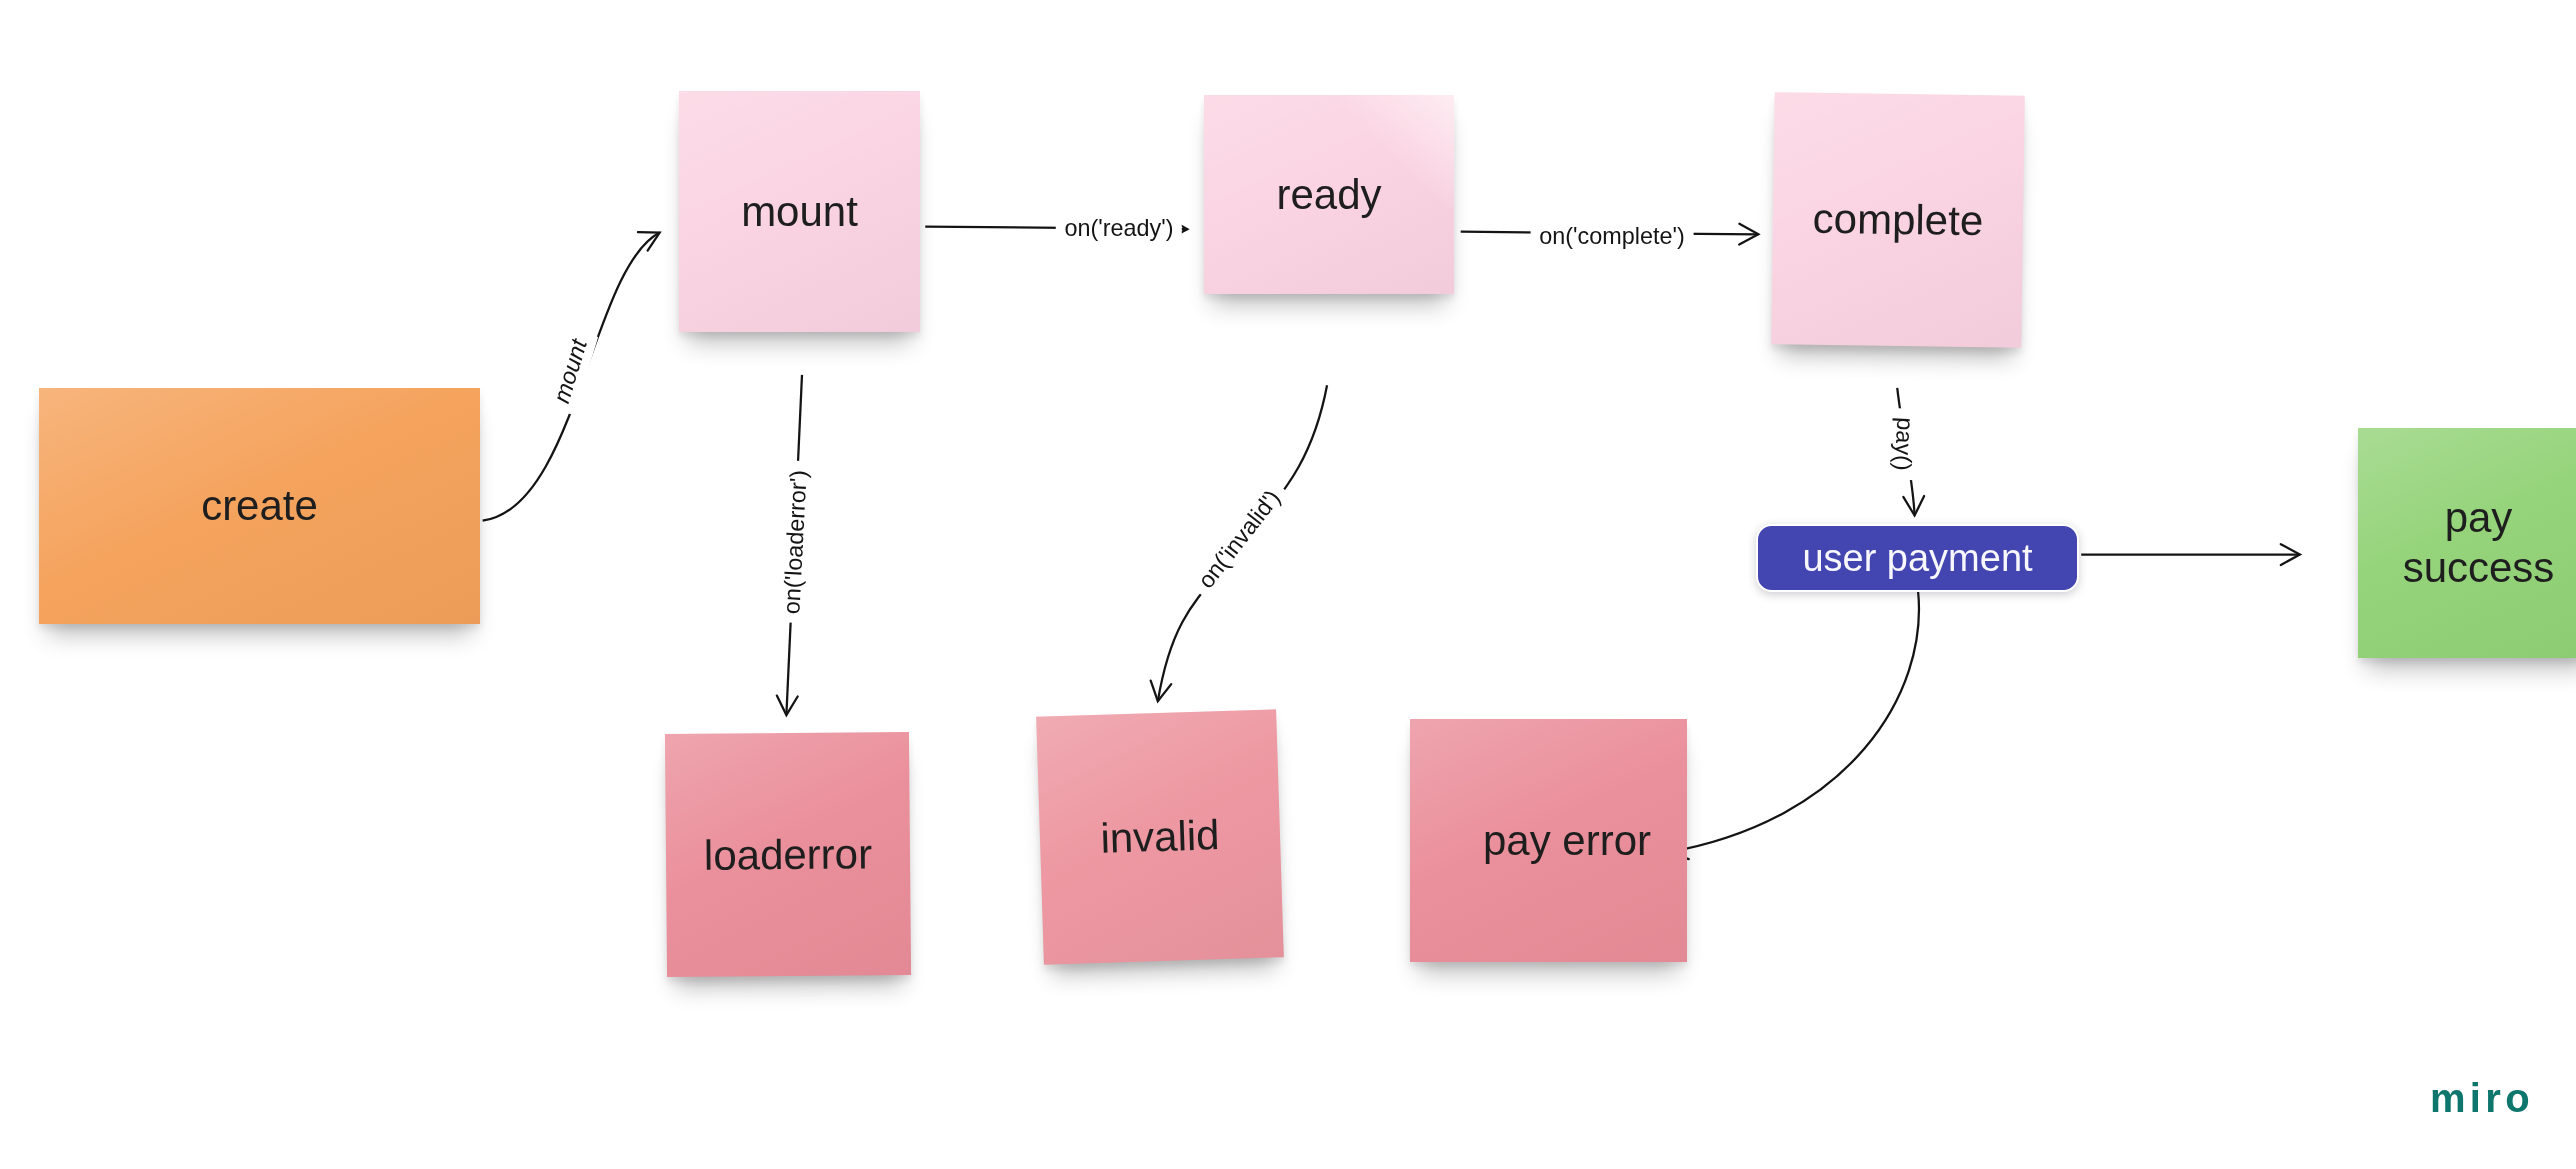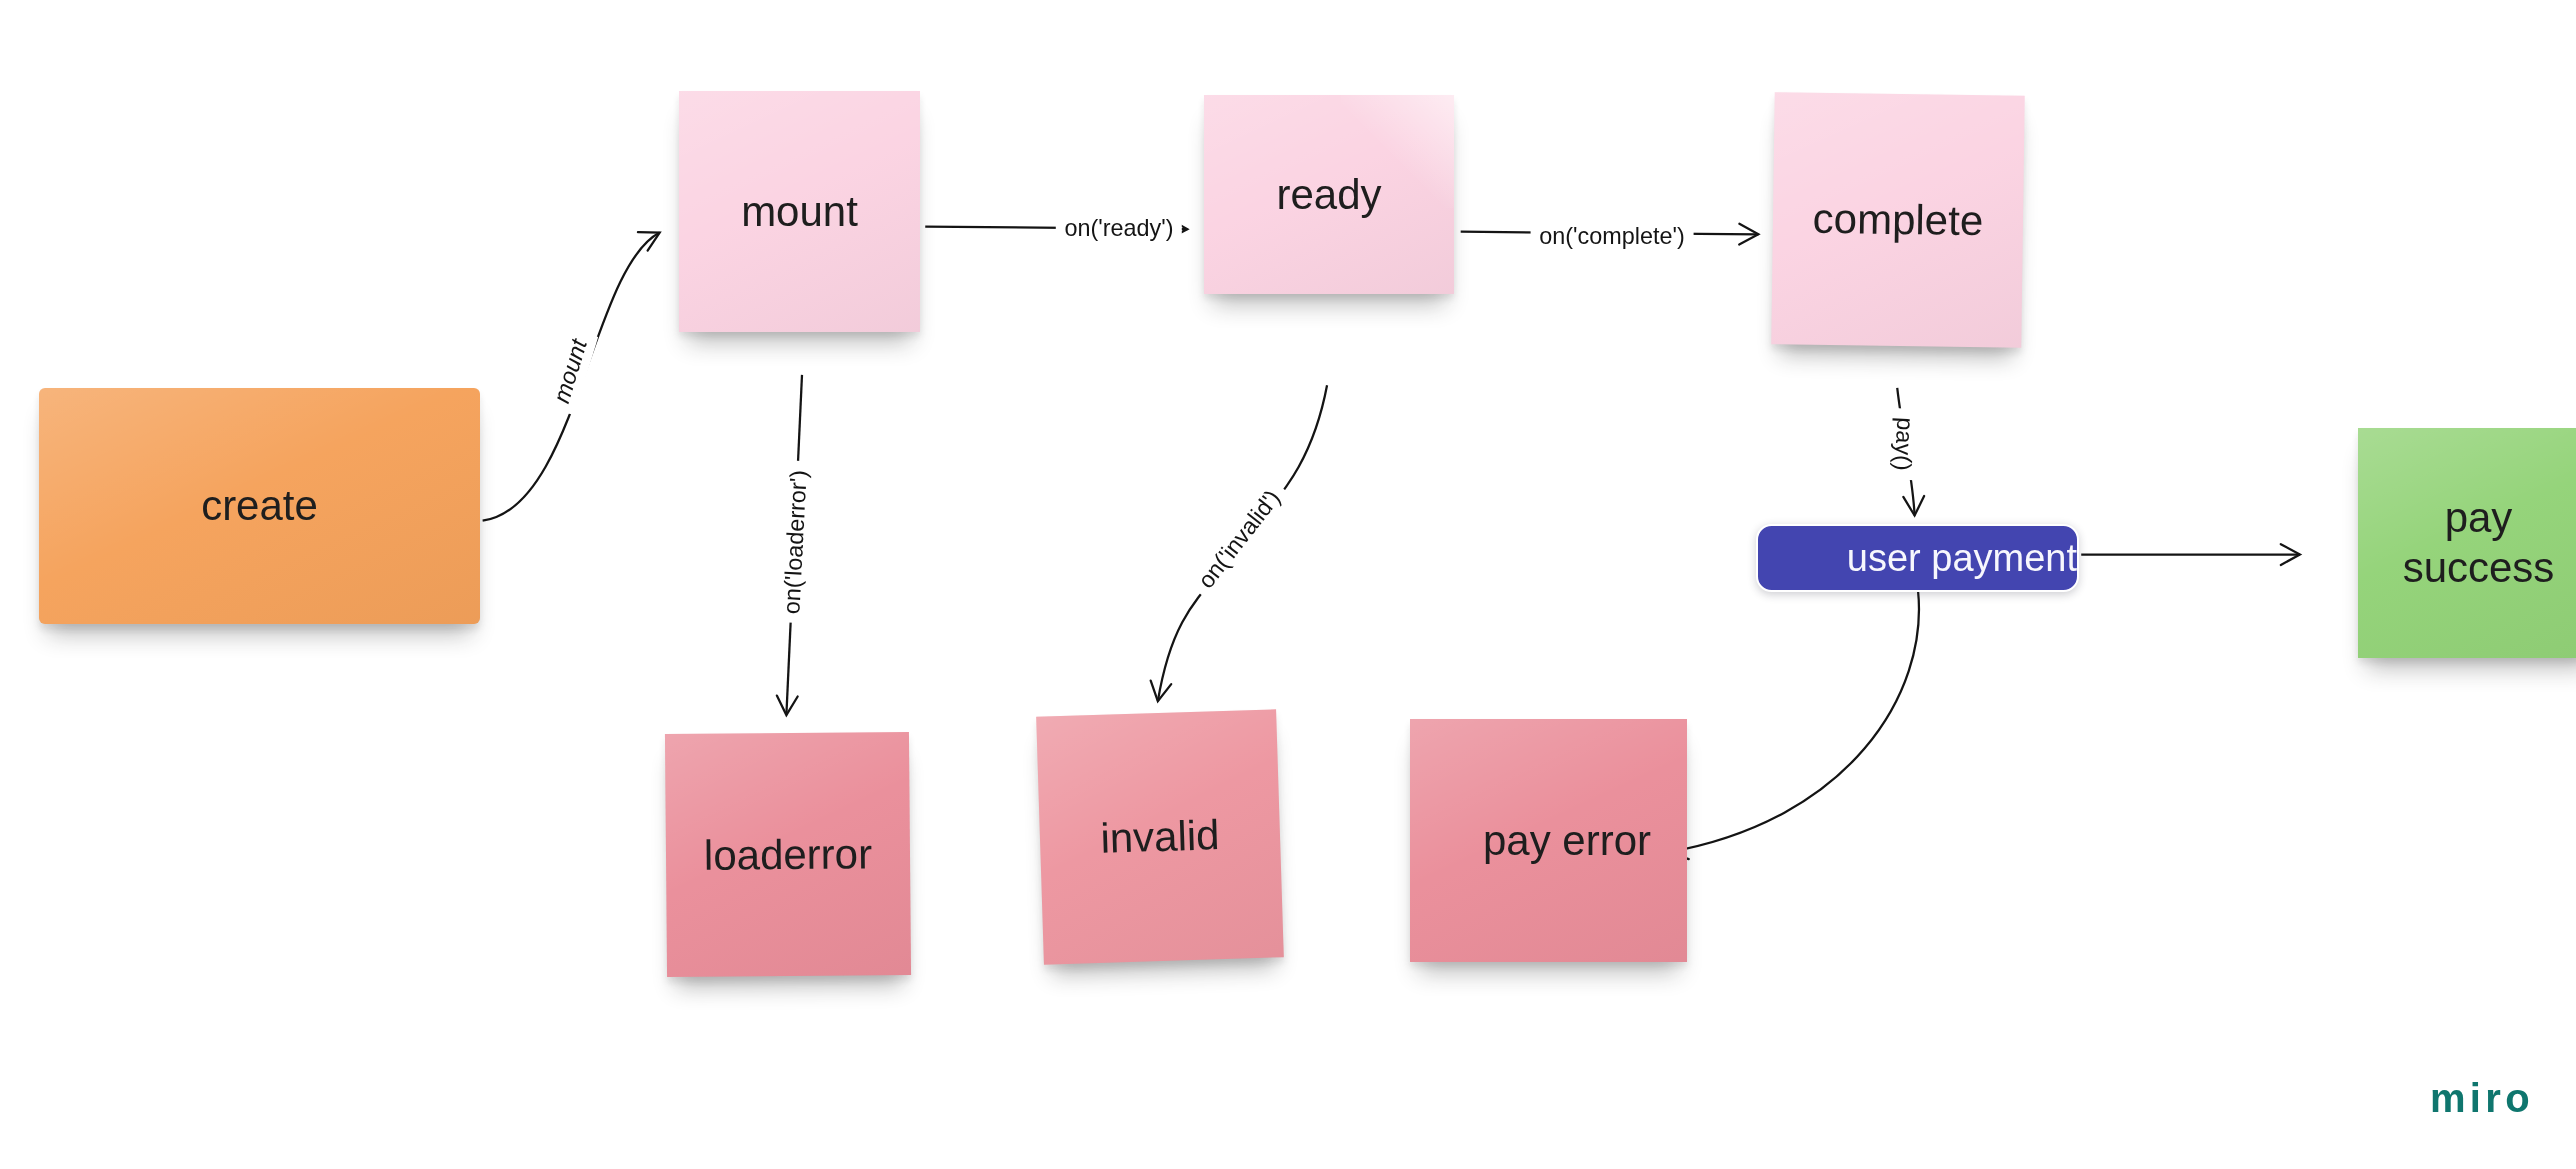--- a/index.html
+++ b/index.html
@@ -26,21 +26,21 @@
   #note-ready     {left:1204px;top:95px; width:250px; height:199px;}
   #note-complete  {left:1773px;top:94px; width:250px; height:252px; transform:rotate(0.8deg);}
   #note-loaderror {left:666px; top:733px; width:244px; height:243px; transform:rotate(-0.5deg);}
   #note-invalid   {left:1040px;top:713px; width:240px; height:248px; transform:rotate(-1.8deg);}
   #note-pay-error {left:1410px;top:719px; width:240px; height:243px;}
   #note-pay-success{left:2322px;top:428px;width:241px; height:230px;}
   #note-pay-success .label{display:inline-block;width:174px;}
 
   
   .pill{
-    position:absolute;z-index:2;display:flex;align-items:center;justify-content:flex-end;
+    position:absolute;z-index:2;display:flex;align-items:center;justify-content:center;
     font-size:38px;color:#f7f7fd;border-radius:15.6px;border:2.6px solid #ffffff;
     box-shadow:0 2.6px 8.7px rgba(40,40,60,0.22);
   }
   #shape-user-payment{left:1756px;top:524px;width:319px;height:64px;}
 
   
   .edge-label{
     position:absolute;z-index:3;background:#ffffff;white-space:nowrap;
     font-size:23.4px;color:#141414;padding:3.5px 8.7px;
   }
@@ -72,21 +72,21 @@
       <path d="M 1066 261 L 1368 264" marker-end="url(#arrow)"></path>
       <path d="M 1683 267 L 2026 270" marker-end="url(#arrow)"></path>
       <path d="M 924 432 L 906 824" marker-end="url(#arrow)"></path>
       <path d="M 1529 444 C 1510 545, 1465 580, 1427 632 C 1389 684, 1352 700, 1334 808" marker-end="url(#arrow)"></path>
       <path d="M 2186 447 C 2192 500, 2204 550, 2206 594" marker-end="url(#arrow)"></path>
       <path d="M 2398 639 L 2650 639" marker-end="url(#arrow)"></path>
       <path d="M 2210 681 C 2222 800, 2130 945, 1922 982" marker-end="url(#arrow)"></path>
     </g>
   </svg>
 
-  <div class="note" id="note-create" style="background-color:#f5a25b;border-radius:6px;">
+  <div class="note" id="note-create" style="background-color:#f5a25b;">
     <span class="label">create</span>
   </div>
 
   <div class="note" id="note-mount" style="background-color:#fbd3e2;">
     <span class="label">mount</span>
   </div>
 
   <div class="note" id="note-ready" style="background-color:#fbd3e2;">
     <span class="fold"></span>
     <span class="label">ready</span>

